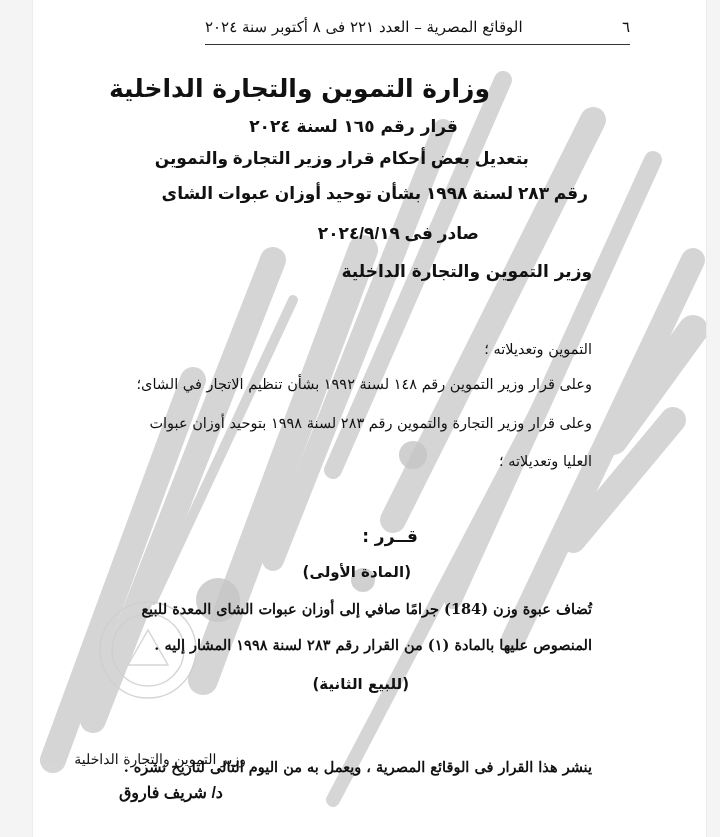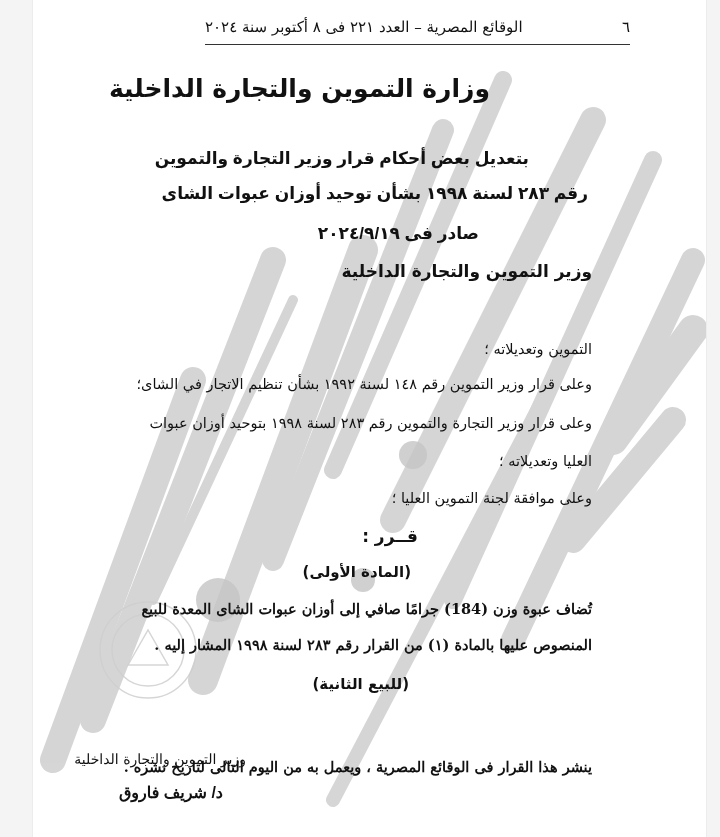--- a/index.html
+++ b/index.html
@@ -83,32 +83,32 @@
   </svg>
 
   <div class="content">
 
     <div class="header-row">
       <span class="pg">٦</span>
       <span>الوقائع المصرية – العدد ٢٢١ فى ٨ أكتوبر سنة ٢٠٢٤</span>
     </div>
 
     <div class="line ministry-title">وزارة التموين والتجارة الداخلية</div>
+    <div class="line decree-no">قرار رقم ١٦٥ لسنة ٢٠٢٤</div>
 
     <div class="line subtitle st1">بتعديل بعض أحكام قرار وزير التجارة والتموين</div>
     <div class="line subtitle st2">رقم ٢٨٣ لسنة ١٩٩٨ بشأن توحيد أوزان عبوات الشاى</div>
     <div class="line subtitle st3">صادر فى ٢٠٢٤/٩/١٩</div>
 
     <div class="line minister-heading">وزير التموين والتجارة الداخلية</div>
 
     <div class="line body-text b2">التموين وتعديلاته ؛</div>
     <div class="line body-text b3">وعلى قرار وزير التموين رقم ١٤٨ لسنة ١٩٩٢ بشأن تنظيم الاتجار في الشاى؛</div>
     <div class="line body-text b4">وعلى قرار وزير التجارة والتموين رقم ٢٨٣ لسنة ١٩٩٨ بتوحيد أوزان عبوات</div>
     <div class="line body-text b5">العليا وتعديلاته ؛</div>
-    <div class="line body-text b6">وعلى موافقة لجنة التموين العليا ؛</div>
 
     <div class="line decided">قــرر :</div>
 
     <div class="line article a1">(المادة الأولى)</div>
     <div class="line body-text a1t1">تُضاف عبوة وزن (184) جرامًا صافي إلى أوزان عبوات الشاى المعدة للبيع</div>
     <div class="line body-text a1t2">المنصوص عليها بالمادة (١) من القرار رقم ٢٨٣ لسنة ١٩٩٨ المشار إليه .</div>
 
     <div class="line article a2">(للبيع الثانية)</div>
     <div class="line body-text a2t">ينشر هذا القرار فى الوقائع المصرية ، ويعمل به من اليوم التالى لتاريخ نشره .</div>
 

